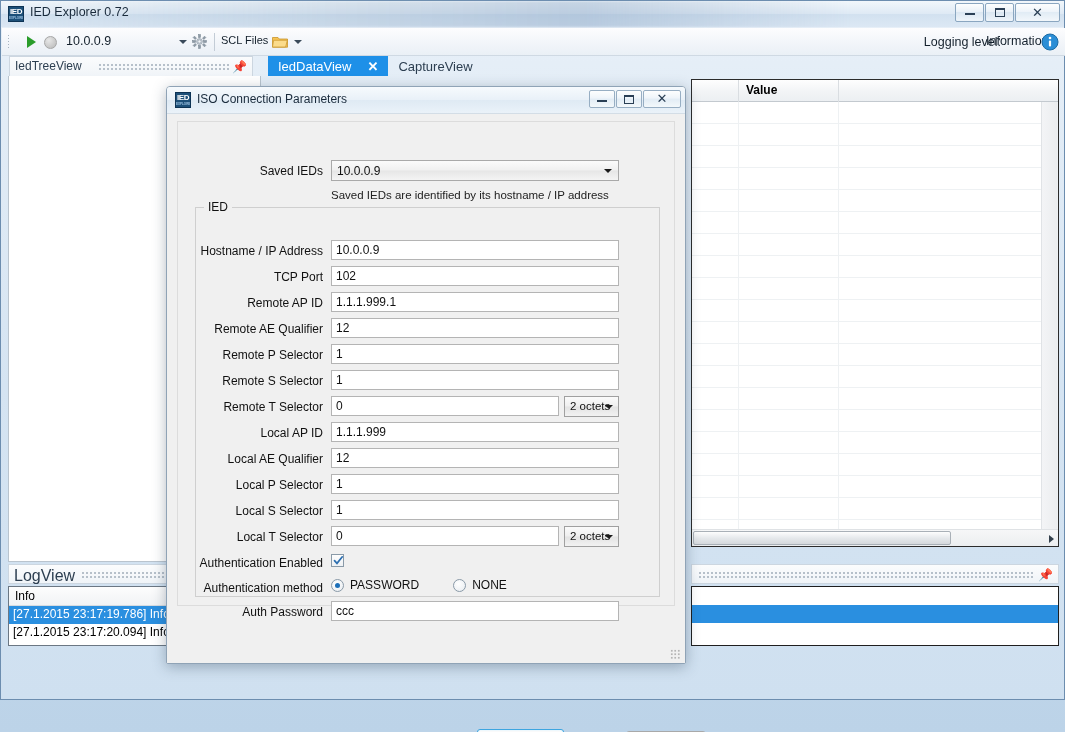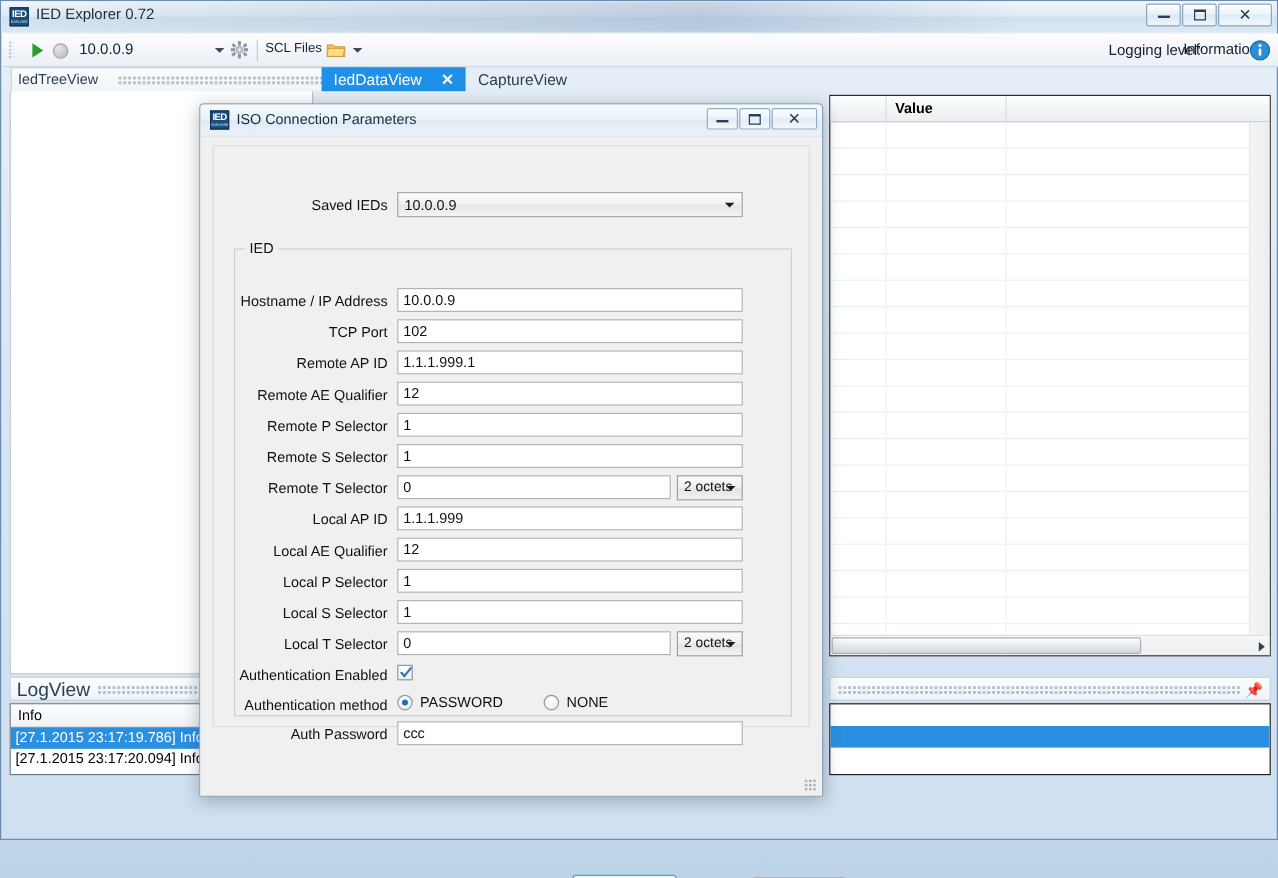--- a/index.html
+++ b/index.html
@@ -79,21 +79,21 @@
   .ip-combo .cb-arrow { position:absolute; right:4px; top:7px;}
   .gear { position:absolute; left: 190px; top: 6px; width: 15px; height: 15px; }
   .tb-sep { position:absolute; left: 212px; top: 5px; width:1px; height:18px; background:#c3ccd6; }
   .scl-label { position:absolute; left: 219px; top: 6px; font-size: 11px; color:#14202c;}
   .folder { position:absolute; left: 270px; top: 7px; width: 16px; height: 13px; }
   .folder-arrow { position:absolute; left: 292px; top: 12px; }
 
   
   .dockrow { position:absolute; left:1px; top:55px; width:1063px; height:20px; }
   .tree-dock {
-    position:absolute; left:7px; top:0; width:294px; height:20px;
+    position:absolute; left:7px; top:0; width:244px; height:20px;
     background: linear-gradient(180deg,#fbfcfd 0%,#f0f4f8 100%);
     border:1px solid #ccd6e0; border-bottom:none; box-sizing:border-box;
   }
   .tree-dock .lbl { position:absolute; left:5px; top:2px; font-size:12px; color:#2c3e50;}
   .dots { position:absolute; left:88px; top:6px; right:22px; height:8px;
     background-image: radial-gradient(circle, #b6c0ca 40%, transparent 41%);
     background-size: 4px 4px;}
   .pin { position:absolute; right:5px; top:3px; font-size:12px; color:#3c4c5c;}
   .tabs { position:absolute; left:266px; top:0; height:20px; display:flex; }
   .tab {
@@ -530,20 +530,21 @@
     <div class="dlg-body">
       <div class="inner-panel">
 
         <div class="row" style="top:38px;">
           <span class="lbl-r">Saved IEDs</span>
           <div class="combo-top">
             <span>10.0.0.9</span>
             <span class="cb-arrow"></span>
           </div>
         </div>
+        <div class="hint" style="top:67px;">Saved IEDs are identified by its hostname / IP address</div>
 
         <div class="groupbox">
           <span class="gtitle">IED</span>
         </div>
 
         <div class="row" style="top:118px;">
           <span class="lbl-r">Hostname / IP Address</span>
           <div class="fld">10.0.0.9</div>
         </div>
         <div class="row" style="top:144px;">

